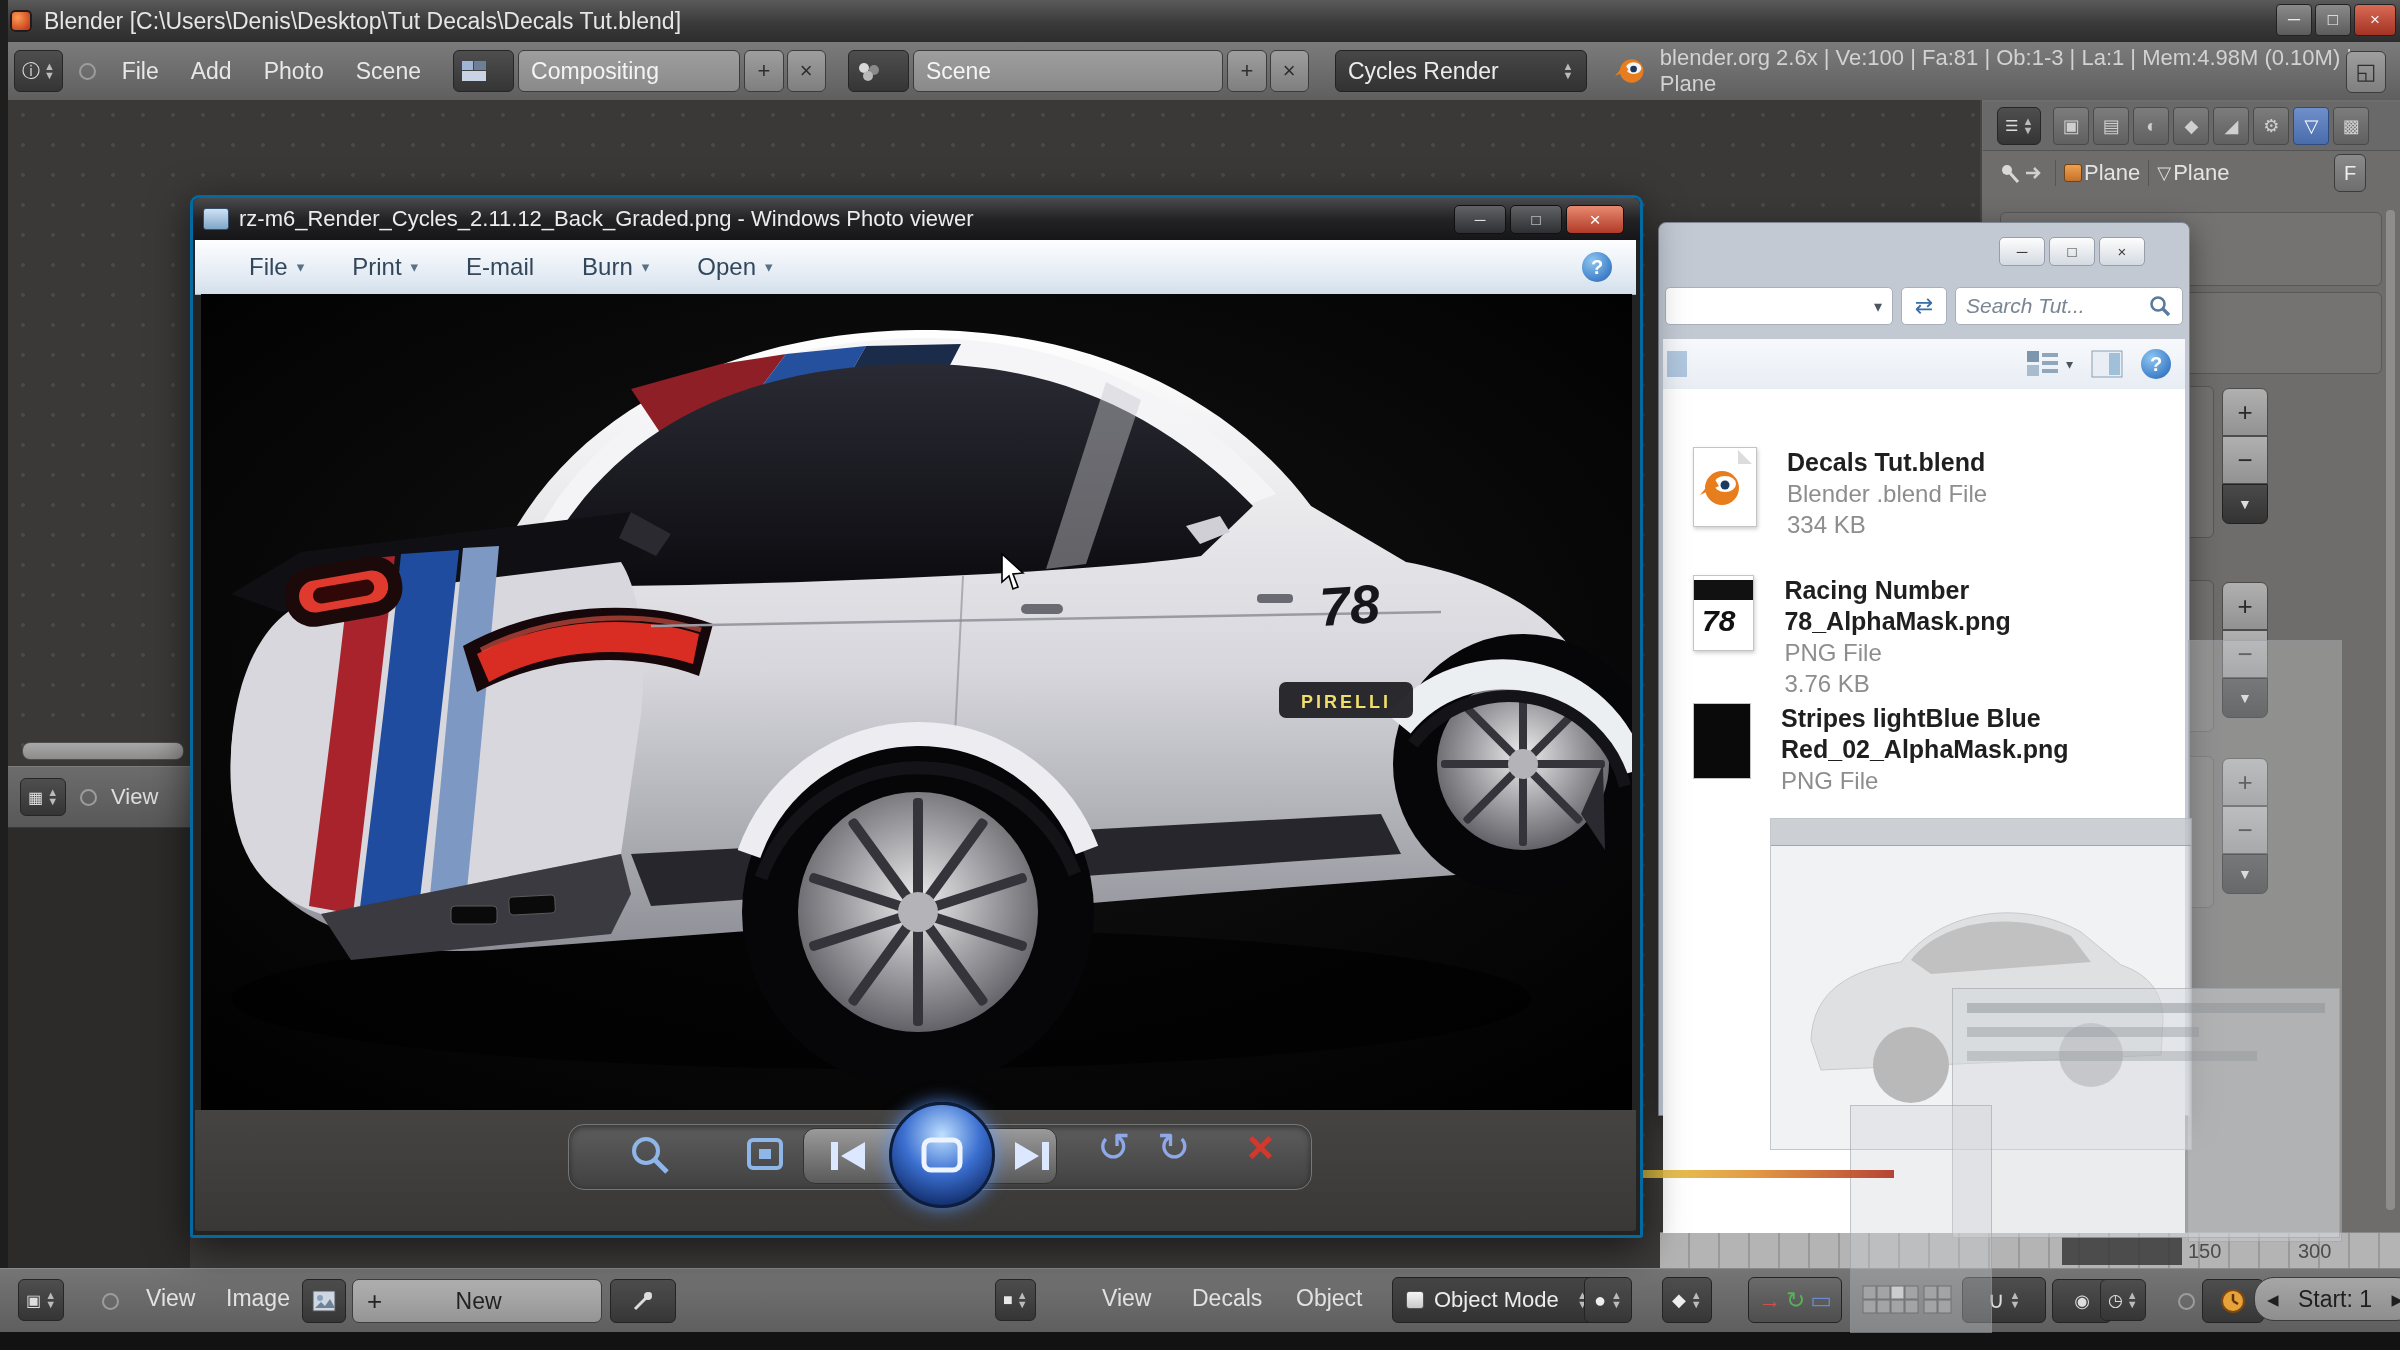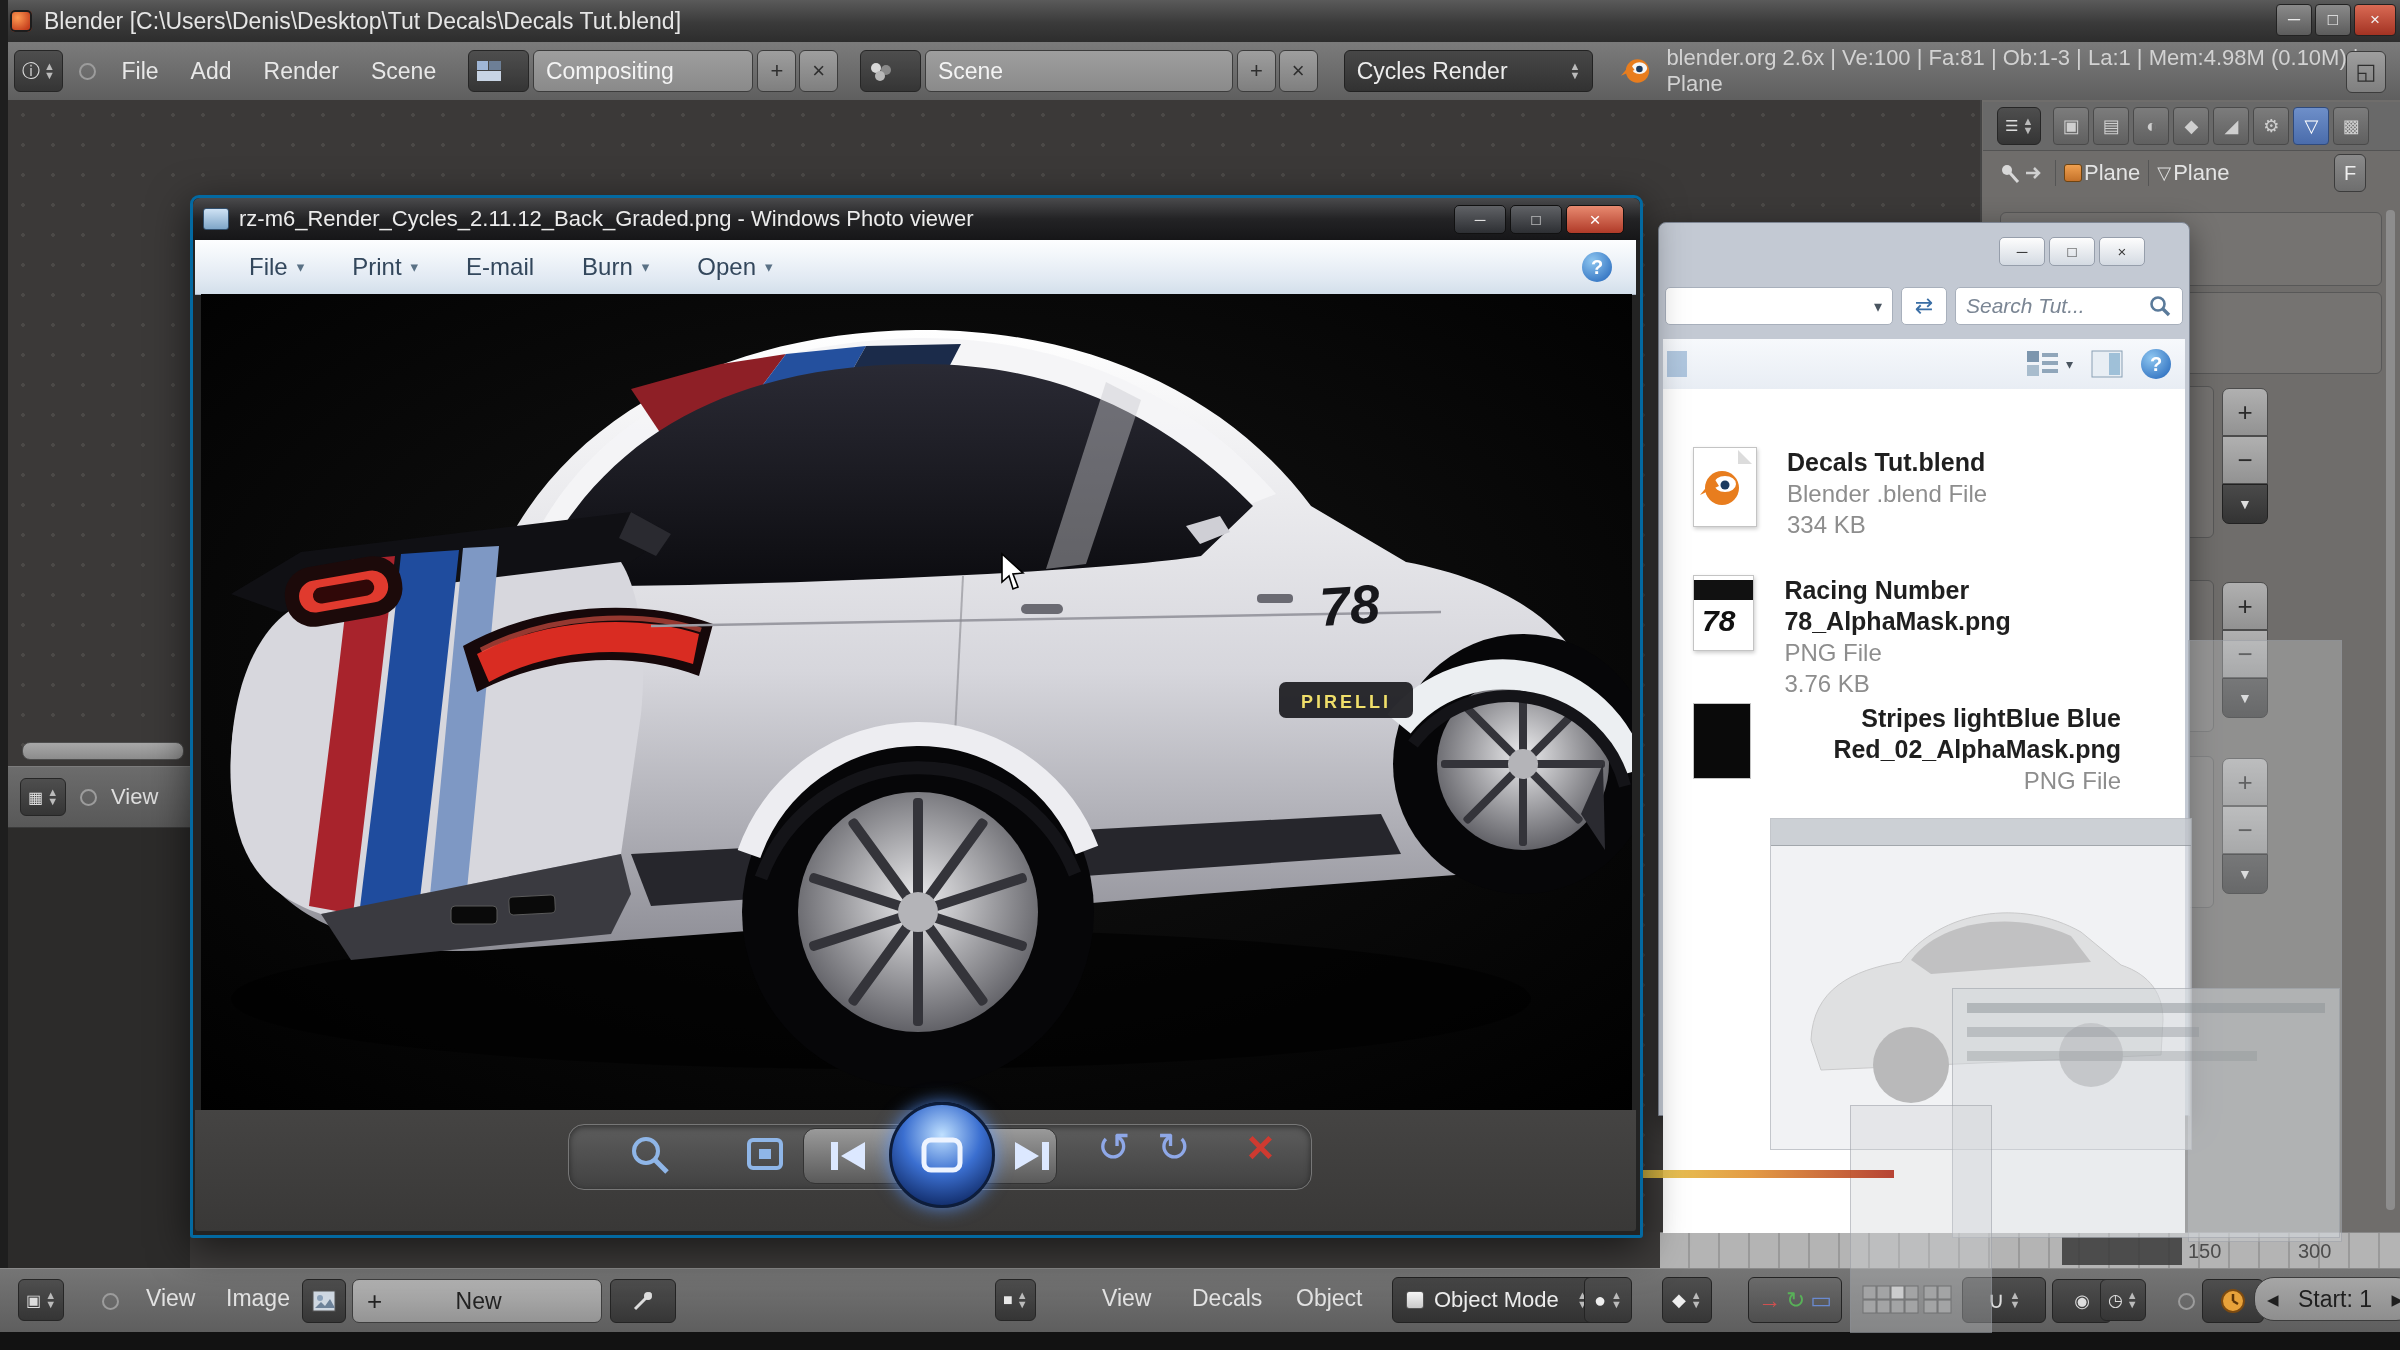--- a/index.html
+++ b/index.html
@@ -151,21 +151,21 @@
     <div class="etype" style="margin-left:14px;">
       <span style="font-size:18px;">ⓘ</span>
       <span class="updn">
           <span>▲</span>
           <span>▼</span>
         </span>
     </div>
     <div class="ring" style="margin:0 10px 0 16px;"></div>
     <span class="bmenu">File</span>
     <span class="bmenu">Add</span>
-    <span class="bmenu">Render</span>
+    <span class="bmenu">Photo</span>
     <span class="bmenu">Scene</span>
     <div class="etype" style="margin-left:16px;width:46px;">
       <svg width="26" height="22">
           <rect x="1" y="1" width="11" height="9" fill="#9fb6d6"></rect>
           <rect x="13" y="1" width="12" height="9" fill="#6d7f96"></rect>
           <rect x="1" y="11" width="24" height="10" fill="#c8d4e4"></rect>
         </svg>
     </div>
     <div class="field" style="width:200px;margin-left:4px;">
         <span>Compositing</span>
@@ -508,21 +508,21 @@
           <div style="position:absolute;left:0;top:4px;width:100%;height:20px;background:#111;"></div>
           <div style="position:absolute;left:8px;top:28px;font:italic bold 30px 'Liberation Sans',sans-serif;color:#111;">78</div>
         </div>
         <div>
           <div class="fname">Racing Number 78_AlphaMask.png</div>
           <div class="fmeta">PNG File</div>
           <div class="fmeta">3.76 KB</div>
         </div>
       </div>
 
-      <div class="file" style="top:314px;text-align:right;">
+      <div class="file" style="top:314px;">
         <div style="width:56px;height:74px;background:#0a0a0a;border:1px solid #c4c4c4;"></div>
         <div style="width:340px;">
           <div class="fname">Stripes lightBlue Blue Red_02_AlphaMask.png</div>
           <div class="fmeta">PNG File</div>
         </div>
       </div>
     </div>
   </div>
 
   <div class="abs ghost" style="left:2188px;top:640px;width:152px;height:600px;background:rgba(215,217,220,.32);"></div>

